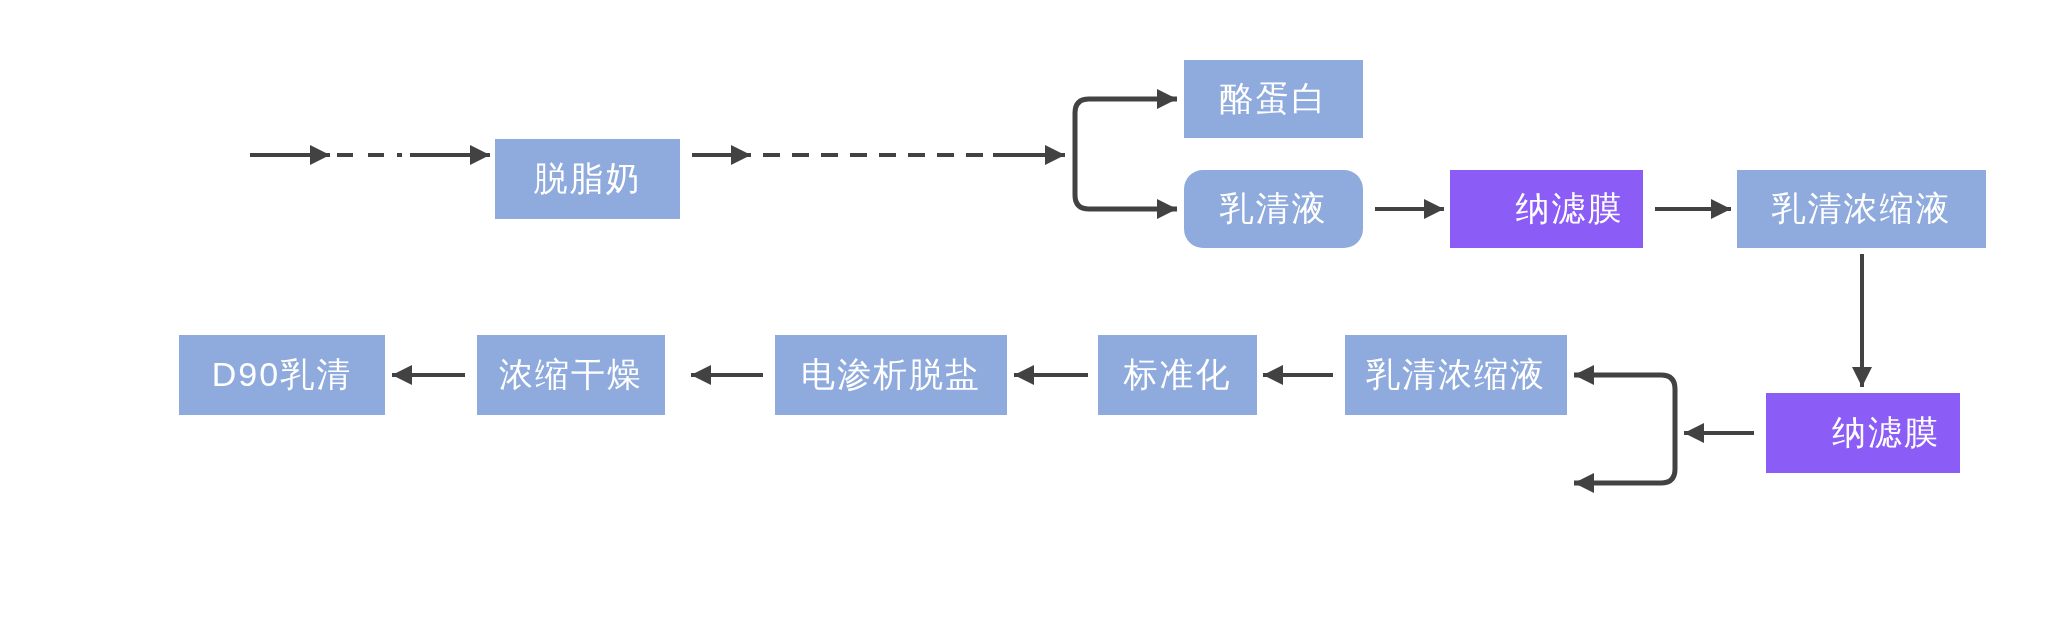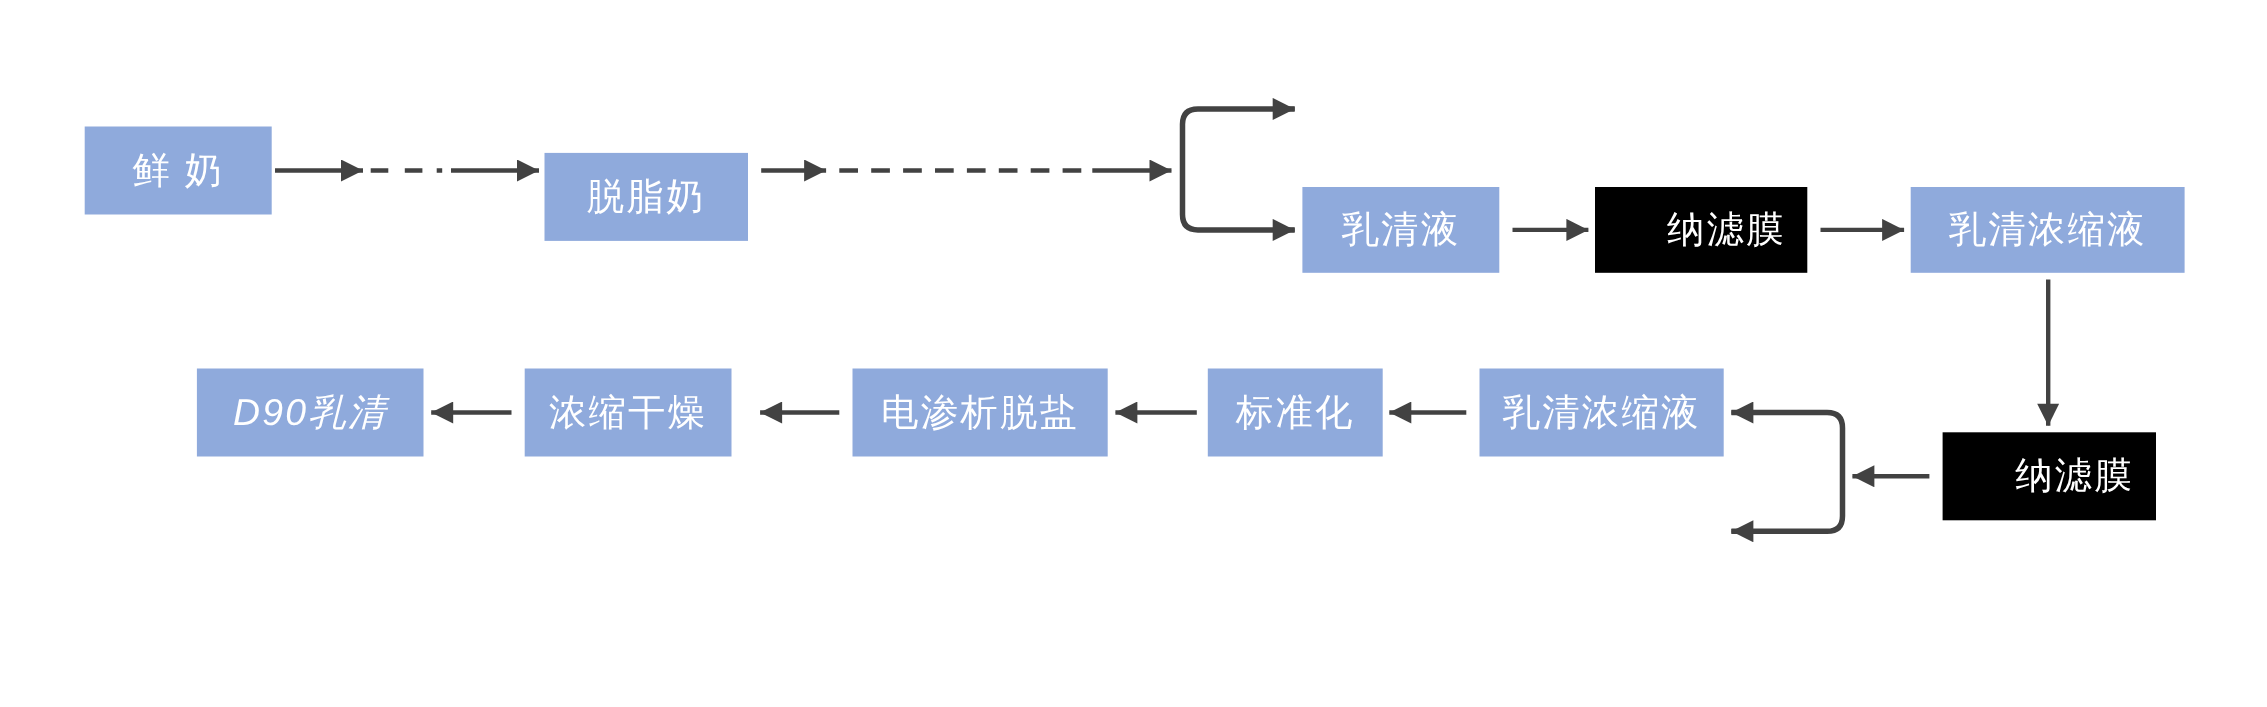--- a/index.html
+++ b/index.html
@@ -14,35 +14,35 @@
   .node{
     position:absolute;
     display:flex;align-items:center;justify-content:center;
     color:#ffffff;
     font-size:34px;
     letter-spacing:2px;
     white-space:nowrap;
     box-sizing:border-box;
   }
   .light{background:#8FAADC;}
-  .dark{background:#000000;padding-left:46px;}
+  .dark{background:#8b5cf6;padding-left:46px;}
 
   #n-fresh-milk {left:77px;  top:115px;width:170px;height:80px;}
   #n-skim-milk  {left:495px; top:115px;width:185px;height:80px;margin-top:24px;}
   #n-casein     {left:1184px;top:60px; width:179px;height:78px;}
-  #n-whey-liquid{left:1184px;top:170px;width:179px;height:78px;}
+  #n-whey-liquid{left:1184px;top:170px;width:179px;height:78px;border-radius:19px;}
   #n-nf1        {left:1450px;top:170px;width:193px;height:78px;}
   #n-wc1        {left:1737px;top:170px;width:249px;height:78px;}
   #n-nf2        {left:1766px;top:393px;width:194px;height:80px;}
   #n-wc2        {left:1345px;top:335px;width:222px;height:80px;}
   #n-lactose    {left:1390px;top:444px;width:177px;height:78px;}
   #n-std        {left:1098px;top:335px;width:159px;height:80px;}
   #n-ed         {left:775px; top:335px;width:232px;height:80px;}
   #n-cd         {left:477px; top:335px;width:188px;height:80px;}
-  #n-d90        {left:179px; top:335px;width:206px;height:80px;font-style:italic;}
+  #n-d90        {left:179px; top:335px;width:206px;height:80px;}
 </style>
 </head>
 <body>
 
 <div class="stage">
 
   <svg class="connectors" viewBox="0 0 2061 643" xmlns="http://www.w3.org/2000/svg">
     <defs>
       <marker id="ah" viewBox="0 0 10 10" refX="10" refY="5" markerWidth="5.6" markerHeight="5" orient="auto">
         <path d="M0 0 L10 5 L0 10 Z" fill="#424242"></path>
@@ -72,25 +72,25 @@
       <path d="M1588 375 H1574" marker-end="url(#ah)"></path>
       <path d="M1588 483 H1574" marker-end="url(#ah)"></path>
 
       <path d="M1333 375 H1263" marker-end="url(#ah)"></path>
       <path d="M1088 375 H1014" marker-end="url(#ah)"></path>
       <path d="M763 375 H691" marker-end="url(#ah)"></path>
       <path d="M465 375 H392" marker-end="url(#ah)"></path>
     </g>
   </svg>
 
-  <div class="node light" id="n-fresh-milk">
-    <span>鲜 奶</span>
-  </div>
   <div class="node light" id="n-skim-milk">
     <span>脱脂奶</span>
+  </div>
+  <div class="node light" id="n-casein">
+    <span>酪蛋白</span>
   </div>
   <div class="node light" id="n-whey-liquid">
     <span>乳清液</span>
   </div>
   <div class="node dark" id="n-nf1">
     <span>纳滤膜</span>
   </div>
   <div class="node light" id="n-wc1">
     <span>乳清浓缩液</span>
   </div>

